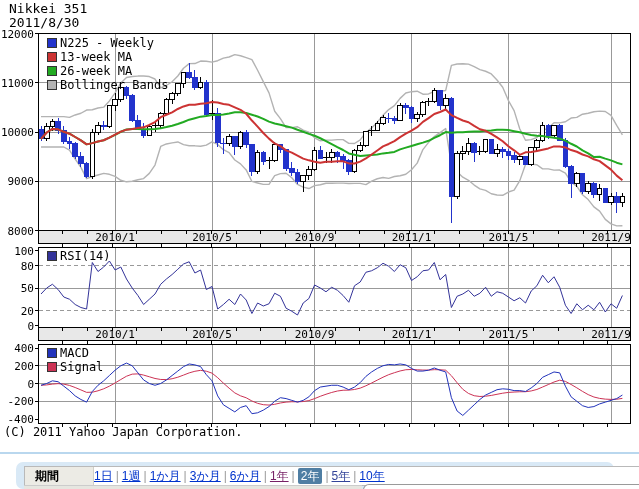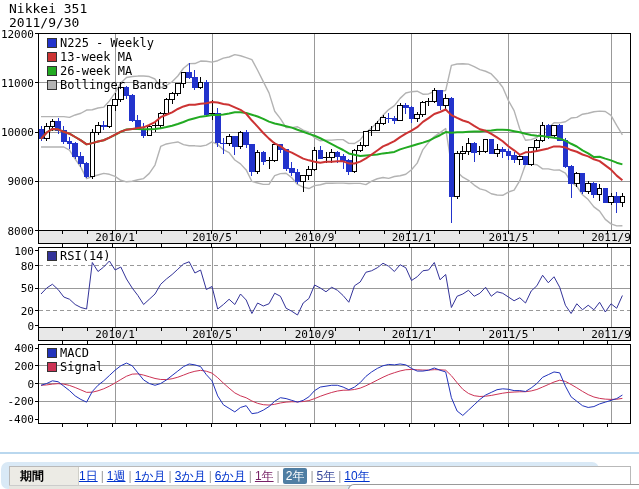--- a/index.html
+++ b/index.html
@@ -3,36 +3,36 @@
 <meta charset="utf-8">
 <style>
   html,body{margin:0;padding:0;background:#fff;width:639px;height:489px;overflow:hidden;}
   #stage{position:relative;width:639px;height:489px;background:#fff;font-family:"DejaVu Sans Mono",monospace;}
   .title{position:absolute;left:9px;top:1px;font-size:13px;color:#000;}
   .date{position:absolute;left:9px;top:15px;font-size:13px;color:#000;}
   #chart-svg{position:absolute;left:0;top:0;}
   .copyright{position:absolute;left:4px;top:425px;font-size:12px;color:#000;}
   .siteurl{position:absolute;right:4px;top:425px;font-size:12px;color:#000;}
   .rule{position:absolute;left:0;top:452px;width:639px;height:2px;}
-  .panel{position:absolute;left:1px;top:462px;width:598px;height:27px;border-radius:7px;}
+  .panel{position:absolute;left:16px;top:462px;width:598px;height:27px;border-radius:7px;}
   .pbox{position:absolute;left:8px;top:4px;width:620px;height:18px;background:#fff;border:1px solid #b9b9b9;display:flex;align-items:stretch;}
   .plabel{width:58px;background:#ecebe5;border-right:1px solid #d0d0c8;font-family:"Liberation Sans",sans-serif;font-size:12px;font-weight:bold;color:#000;padding-left:10px;line-height:18px;}
   .plinks{flex:1;font-family:"Liberation Sans",sans-serif;font-size:12px;line-height:18px;white-space:nowrap;}
   .plinks a{text-decoration:underline;}
   .plinks .sep{color:#999;margin:0 3px;}
   .plinks .sel{padding:1px 3px;border-radius:2px;text-decoration:none;}
   .strip-left{position:absolute;left:8px;top:23px;width:338px;height:4px;background:#e6e6e0;border-top:1px solid #ccc;}
   .strip-right{position:absolute;left:347px;top:22px;width:292px;height:5px;background:#fff;border:1px solid #9a9a9a;border-bottom:none;border-top-left-radius:7px;}
 </style>
 </head>
 <body>
 
 <div id="stage">
   <div class="title">Nikkei 351</div>
-  <div class="date">2011/9/30</div>
+  <div class="date">2011/8/30</div>
   <svg id="chart-svg" width="639" height="427" viewBox="0 0 639 427">
       <g>
         <line x1="38.5" y1="181.25" x2="630.5" y2="181.25" stroke="#999999" shape-rendering="crispEdges"></line>
         <line x1="38.5" y1="132" x2="630.5" y2="132" stroke="#999999" shape-rendering="crispEdges"></line>
         <line x1="38.5" y1="82.75" x2="630.5" y2="82.75" stroke="#999999" shape-rendering="crispEdges"></line>
         <line x1="115.10000000000001" y1="33.5" x2="115.10000000000001" y2="230.5" stroke="#999999" shape-rendering="crispEdges"></line>
         <line x1="212" y1="33.5" x2="212" y2="230.5" stroke="#999999" shape-rendering="crispEdges"></line>
         <line x1="314.6" y1="33.5" x2="314.6" y2="230.5" stroke="#999999" shape-rendering="crispEdges"></line>
         <line x1="411.5" y1="33.5" x2="411.5" y2="230.5" stroke="#999999" shape-rendering="crispEdges"></line>
         <line x1="508.40000000000003" y1="33.5" x2="508.40000000000003" y2="230.5" stroke="#999999" shape-rendering="crispEdges"></line>
@@ -445,20 +445,21 @@
         <line x1="34.5" y1="365.75" x2="38.5" y2="365.75" stroke="#000000" shape-rendering="crispEdges"></line>
         <text x="34" y="369.75" text-anchor="end" font-family="&quot;DejaVu Sans Mono&quot;,monospace" font-size="11" fill="#000000">200</text>
         <line x1="34.5" y1="348" x2="38.5" y2="348" stroke="#000000" shape-rendering="crispEdges"></line>
         <text x="34" y="352" text-anchor="end" font-family="&quot;DejaVu Sans Mono&quot;,monospace" font-size="11" fill="#000000">400</text>
         <rect x="47" y="348" width="9" height="9" fill="#2233bb" stroke="#333" shape-rendering="crispEdges"></rect>
         <text x="60" y="356.5" font-family="&quot;DejaVu Sans Mono&quot;,monospace" font-size="12" fill="#000000">MACD</text>
         <rect x="47" y="362" width="9" height="9" fill="#cc3355" stroke="#333" shape-rendering="crispEdges"></rect>
         <text x="60" y="370.5" font-family="&quot;DejaVu Sans Mono&quot;,monospace" font-size="12" fill="#000000">Signal</text>
       </g>
     </svg>
+  <div class="copyright">(C) 2011 Yahoo Japan Corporation.</div>
   <div class="rule" style="background: rgb(185, 215, 238);"></div>
   <div class="panel" style="background: rgb(217, 233, 246);">
     <div class="pbox">
       <div class="plabel" style="background: rgb(236, 235, 229);">期間</div>
       <div class="plinks" id="period-links"><a href="#" style="color: rgb(0, 51, 204);">1日</a><span class="sep">|</span><a href="#" style="color: rgb(0, 51, 204);">1週</a><span class="sep">|</span><a href="#" style="color: rgb(0, 51, 204);">1か月</a><span class="sep">|</span><a href="#" style="color: rgb(0, 51, 204);">3か月</a><span class="sep">|</span><a href="#" style="color: rgb(0, 51, 204);">6か月</a><span class="sep">|</span><a href="#" style="color: rgb(119, 34, 102);">1年</a><span class="sep">|</span><span class="sel" style="background: rgb(79, 126, 163); color: rgb(255, 255, 255);">2年</span><span class="sep">|</span><a href="#" style="color: rgb(51, 68, 153);">5年</a><span class="sep">|</span><a href="#" style="color: rgb(0, 51, 204);">10年</a></div>
     </div>
     <div class="strip-left"></div>
     <div class="strip-right"></div>
   </div>
 </div>

